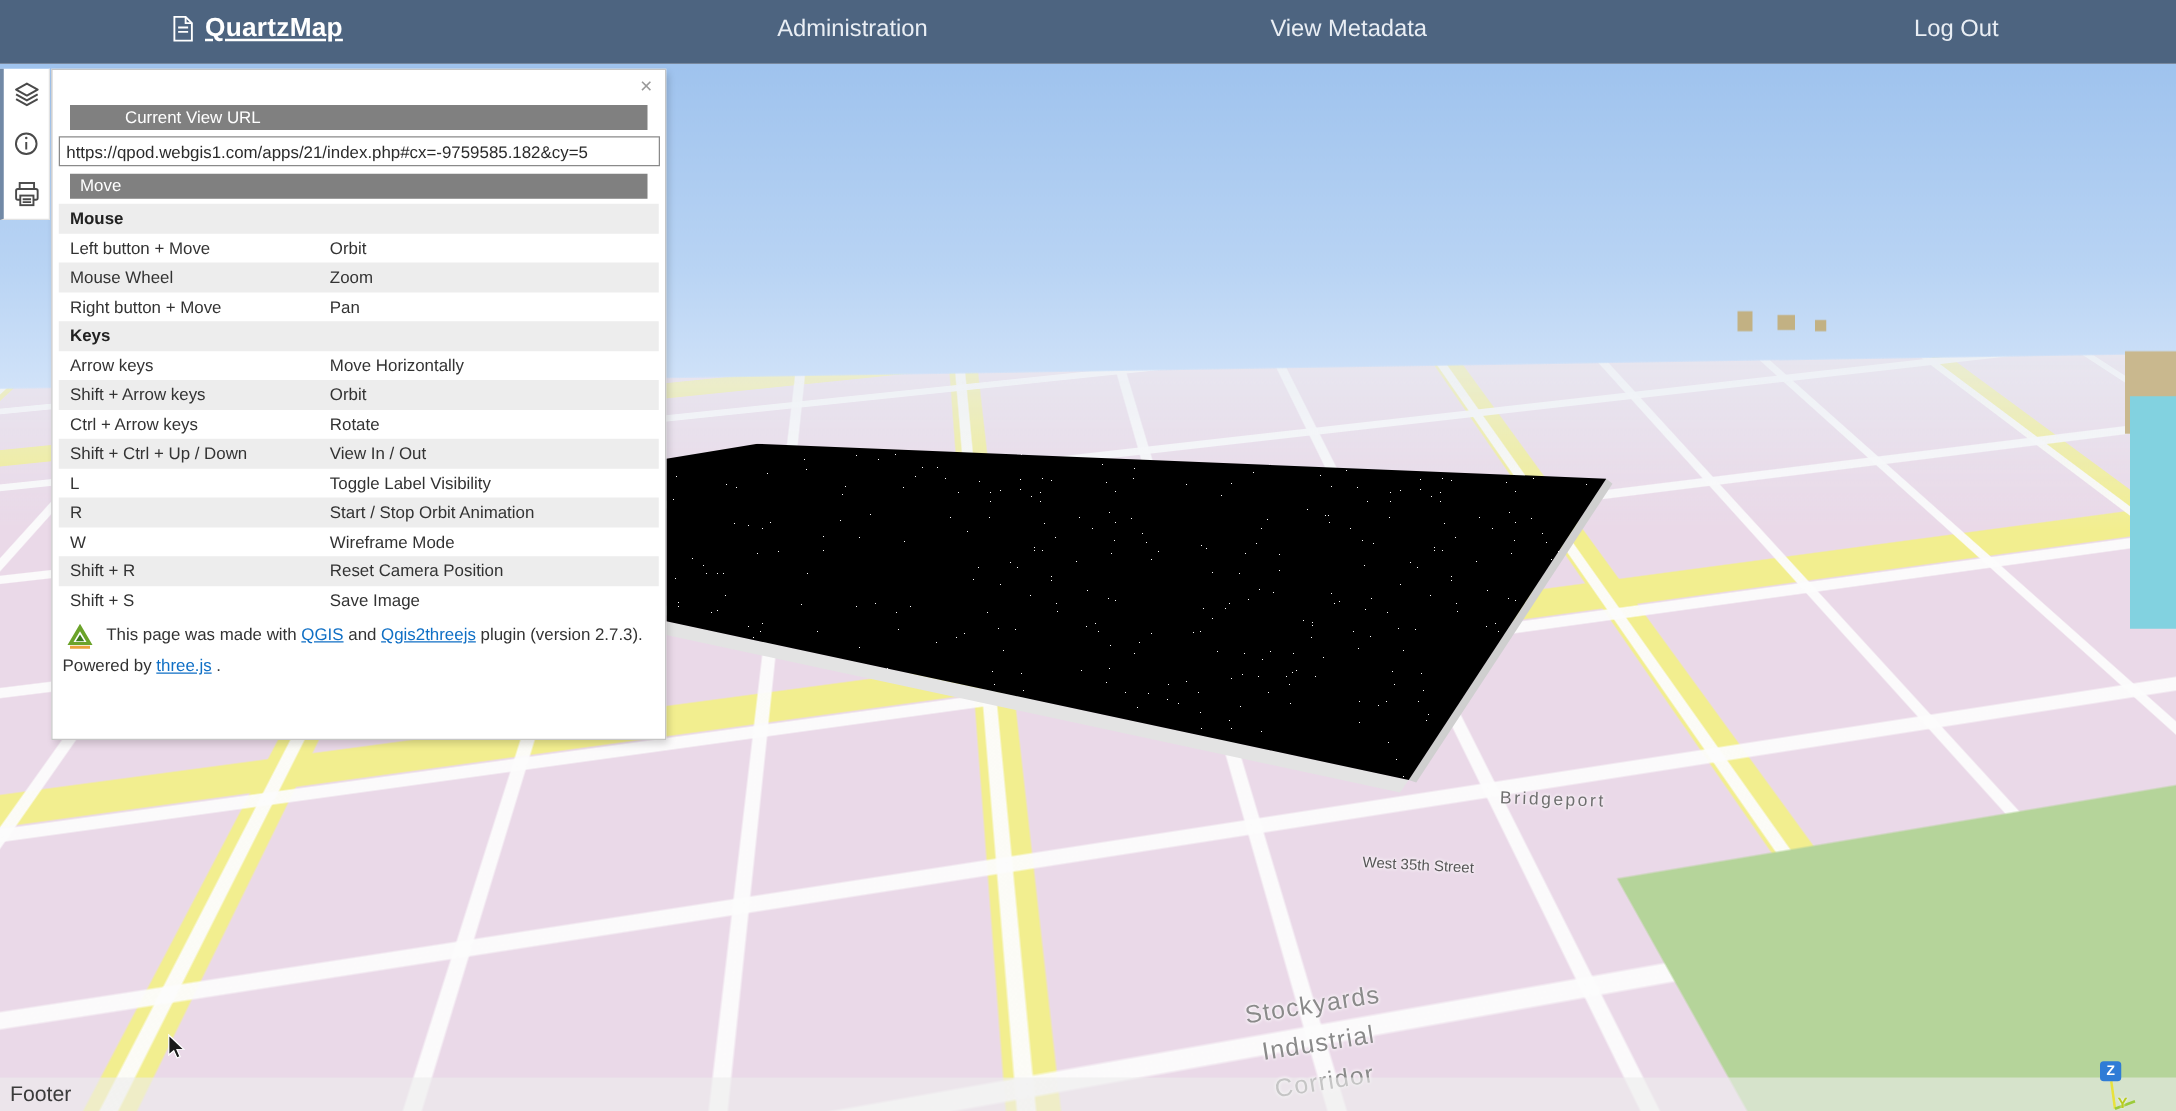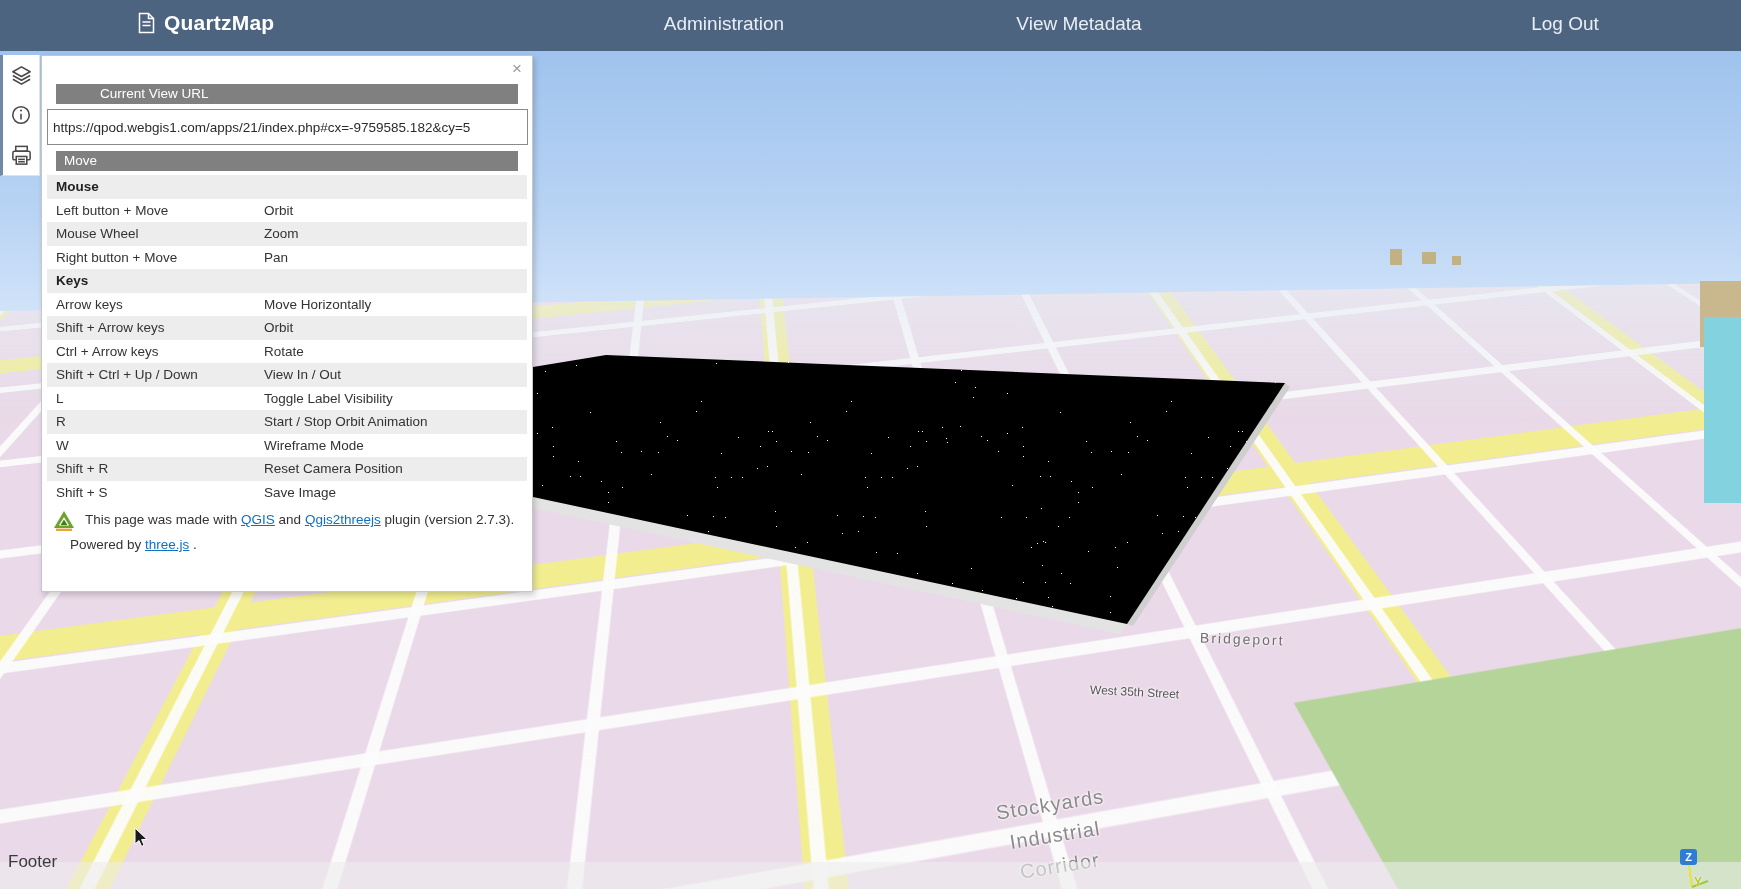--- a/index.html
+++ b/index.html
@@ -1,23 +1,23 @@
 <!DOCTYPE html>
 <html><head>
 <meta charset="utf-8">
 <style>
   * { margin:0; padding:0; box-sizing:border-box; }
   html,body { width:1741px; height:889px; overflow:hidden; font-family:"Liberation Sans", sans-serif; background:#fff; }
 
   
   .topnav { position:absolute; left:0; top:0; width:1741px; height:51px; background:#4d6480; z-index:30; }
-  .brand { position:absolute; left:138px; top:11px; display:flex; align-items:center; gap:9px; color:#fff; }
+  .brand { position:absolute; left:138px; top:11px; display:flex; align-items:center; gap:9px; color:#fff;text-decoration:underline; }
   .brand-title { font-size:21px; font-weight:bold; letter-spacing:0.2px; }
   .nav-item { position:absolute; top:13px; transform:translateX(-50%); color:#e9eef4; font-size:19px; font-weight:300; cursor:pointer; white-space:nowrap; }
-  .nav-admin { left:724px; }
+  .nav-admin { left:682px; }
   .nav-meta  { left:1079px; }
   .nav-logout{ left:1565px; }
 
   
   .viewport { position:absolute; left:0; top:51px; width:1741px; height:838px; overflow:hidden; background:#e8dce8; }
   .plane-wrap { position:absolute; left:-260px; right:-260px; top:170px; bottom:-260px; transform:rotate(-1.1deg); transform-origin:50% 0; z-index:1; }
   .plane { position:absolute; left:50%; top:0; width:5600px; height:3400px; margin-left:-2800px;
            transform-origin:50% 0; transform:perspective(900px) rotateX(58deg) rotateZ(-8deg);
            background-color:#ead9e8;
            background-image:
@@ -42,21 +42,21 @@
   
   .overlay-svg { position:absolute; left:0; top:0; z-index:5; pointer-events:none; }
   .map-label { position:absolute; z-index:6; color:#8a8a8a; text-shadow:0 0 3px #fff, 0 0 3px #fff; pointer-events:none; white-space:nowrap; }
   .lbl-bridgeport { left:1200px; top:580px; font-size:14px; letter-spacing:2px; color:#6f6f6f; transform:rotate(2deg); }
   .lbl-west35 { left:1090px; top:634px; font-size:12px; color:#555; transform:rotate(3deg); }
   .lbl-stockyards { left:940px; top:738px; width:230px; text-align:center; font-size:20px; letter-spacing:1px; transform:rotate(-9deg); line-height:31px; }
 
   
   .footer { position:absolute; left:0; bottom:0; width:1741px; height:27px; z-index:8;
             background:rgba(236,236,236,0.6); }
-  .footer-text { position:absolute; left:8px; bottom:17px; font-size:17px; color:#3b3b3b; }
+  .footer-text { position:absolute; left:8px; bottom:3px; font-size:17px; color:#3b3b3b; }
 
   
   .gizmo { position:absolute; left:1668px; top:790px; width:73px; height:48px; z-index:8; }
   .gizmo svg { position:absolute; left:0; top:0; }
   .gz-z { position:absolute; left:12px; top:8px; width:17px; height:16px; background:#2f7cd6; border-radius:3px;
           color:#fff; font-size:11px; font-weight:bold; text-align:center; line-height:16px; }
   .gz-y { position:absolute; left:26px; top:34px; color:#b8cc20; font-size:12px; font-weight:bold; text-shadow:0 0 2px #fff; }
 
   
   .cursor { position:absolute; left:133px; top:776px; z-index:20; }
@@ -65,32 +65,32 @@
   .toolbar { position:absolute; left:0; top:55px; width:40px; z-index:25; background:#fff;
              border-left:3px solid #7189a6; border-right:1px solid #e2e2e2; border-bottom:1px solid #e2e2e2; }
   .tool-btn { width:36px; height:40px; display:flex; align-items:center; justify-content:center; cursor:pointer; color:#4a4a4a; }
 
   
   .panel { position:absolute; left:41px; top:55px; width:492px; height:537px; background:#fff; z-index:24;
            border:1px solid #c6c6c6; box-shadow:2px 3px 6px rgba(0,0,0,.18); font-size:13.5px; color:#333; }
   .panel-close { position:absolute; right:10px; top:4px; color:#9a9a9a; font-size:17px; line-height:17px; cursor:pointer; }
   .sec-header { margin:0 14px; margin-top:6px; background:#808080; color:#fff; padding:2px 8px; font-size:13.5px; height:20px; }
   .sec-header.first { margin-top:28px;padding-left:44px; }
-  .url-input { display:block; margin:5px 5px 2px 5px; width:481px; height:36px; border:1px solid #8a8a8a;
+  .url-input { display:block; margin:5px 5px 2px 5px; width:481px; height:24px; border:1px solid #8a8a8a;
                font-size:13.5px; font-family:"Liberation Sans", sans-serif; color:#2b2b2b; padding:0 5px; }
   .usage-table { margin:4px 5px 0 5px; }
   .usage-row { display:flex; height:23.5px; align-items:center; padding:0 9px; }
   .usage-row:nth-child(odd) { background:#ededed; }
   .usage-row .k { width:45%; }
   .usage-row .a { width:55%; }
   .usage-row.sec .k { font-weight:bold; color:#222; }
   .about-body { margin:6px 10px 0 10px; display:flex; gap:9px; }
   .about-text { line-height:20px; }
   .panel a, .lnk { color:#0f6fc5; text-decoration:underline; cursor:pointer; }
-  .powered { margin:2px 10px 0 28px; line-height:19px; }
+  .powered { margin:2px 10px 0 8px; line-height:19px; }
 </style>
 </head>
 <body>
 
 <div class="viewport">
   <div class="plane-wrap">
     <div class="plane">
 
       <div class="pf park"></div>
 

